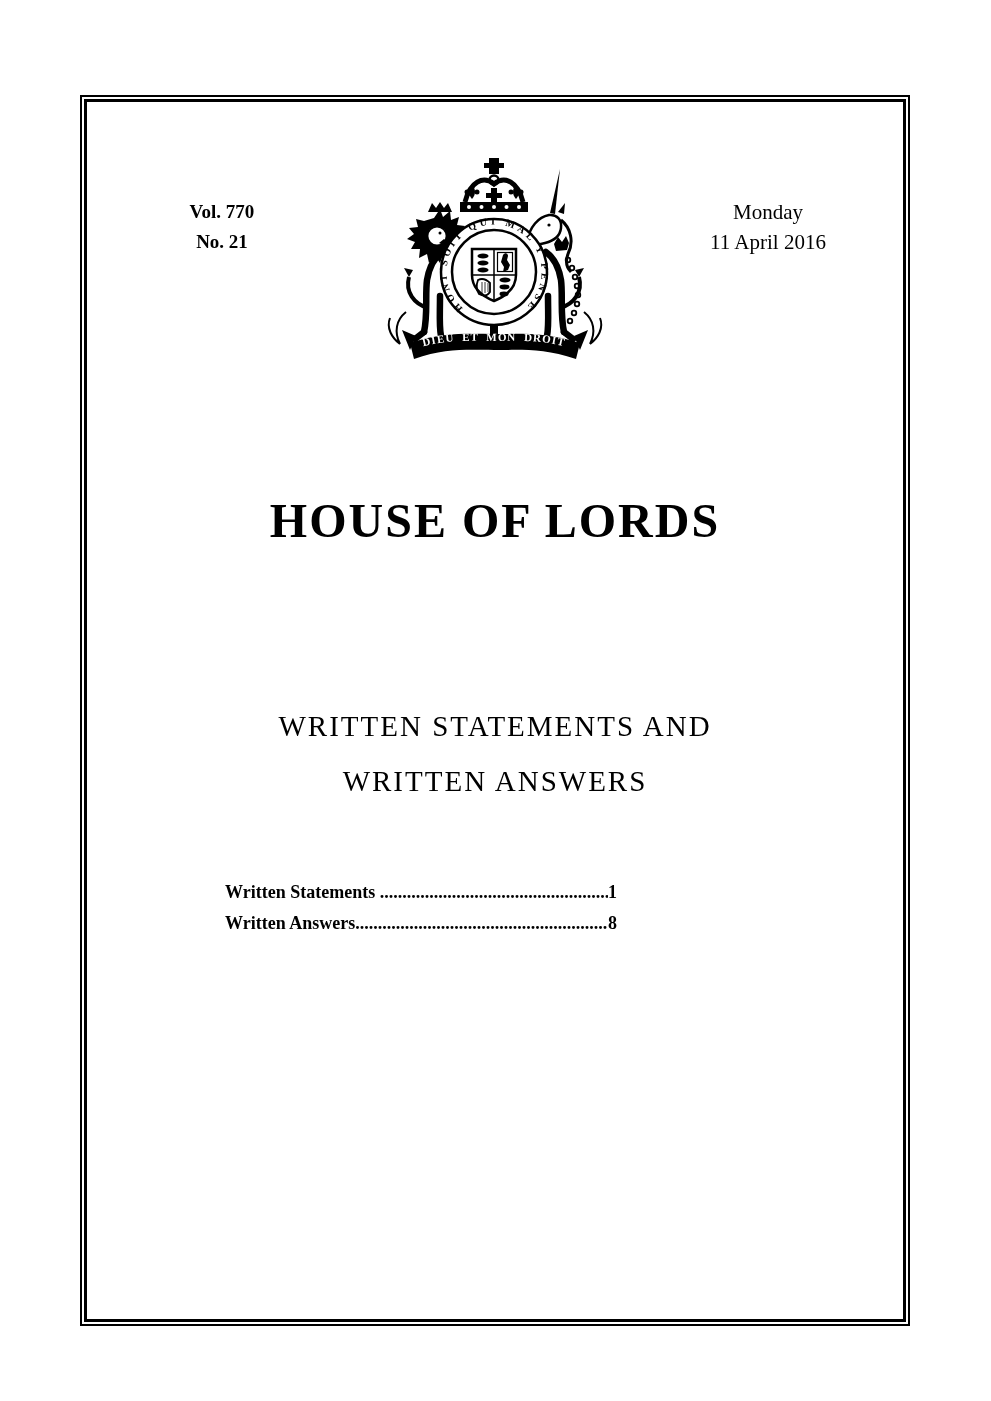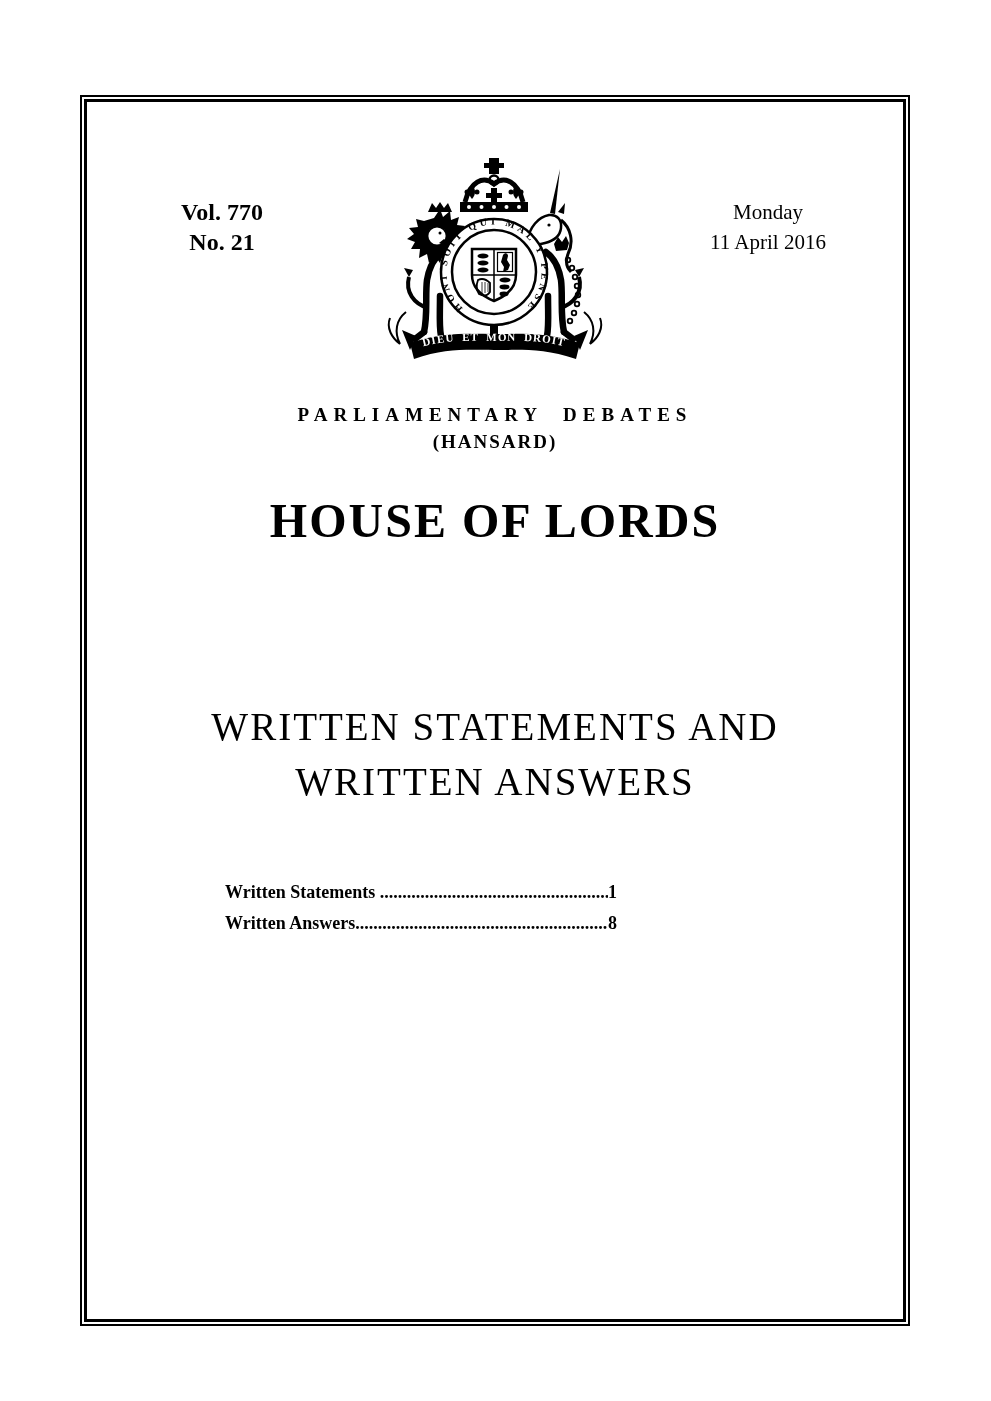--- a/index.html
+++ b/index.html
@@ -21,21 +21,21 @@
     box-sizing: border-box;
   }
   .frame-inner {
     position: relative;
     width: 100%; height: 100%;
     border: 3px solid #000;
     box-sizing: border-box;
   }
   .vol-block {
     position: absolute; top: 95px; left: 10px; width: 250px;
-    text-align: center; font-weight: bold; font-size: 24px; line-height: 30px;
+    text-align: center; font-weight: bold; font-size: 19px; line-height: 30px;
   }
   .date-block {
     position: absolute; top: 95px; right: 10px; width: 250px;
     text-align: center; font-weight: normal; font-size: 21px; line-height: 30px;
   }
   .arms {
     position: absolute; top: 54px; left: 50%;
     transform: translateX(-50%);
   }
   .arms text { font-family: "Liberation Serif", serif; }
@@ -45,21 +45,21 @@
   }
   .series-line1 { letter-spacing: 6px; word-spacing: 10px; }
   .series-line2 { letter-spacing: 2px; }
   .house-title {
     position: absolute; top: 389px; left: 0; right: 0;
     text-align: center; font-weight: bold; font-size: 48px; line-height: 60px;
     letter-spacing: 2px; white-space: nowrap;
   }
   .doc-title {
     position: absolute; top: 597px; left: 0; right: 0;
-    text-align: center; font-size: 39px; line-height: 55px; letter-spacing: 2px;
+    text-align: center; font-size: 29px; line-height: 55px; letter-spacing: 2px;
   }
   .toc {
     position: absolute; top: 775px; left: 138px; width: 392px;
     font-weight: bold; font-size: 18px; line-height: 31px;
   }
   .toc-row { display: flex; align-items: baseline; }
   .toc-leader { flex: 1 1 auto; overflow: hidden; white-space: pre; min-width: 0; }
   .toc-label, .toc-page { flex: 0 0 auto; white-space: nowrap; }
 </style>
 </head>
@@ -202,24 +202,20 @@
             <path d="M204,174 L190,180 L196,194 z" fill="#000"></path>
             <path d="M26,187 C60,176 82,178 110,178 C138,178 160,176 196,187 L192,203 C158,192 138,194 110,194 C82,194 62,192 30,203 z" fill="#000"></path>
             <path id="ribbon-path" d="M30,193 C62,183 84,185 110,185 C136,185 158,183 190,193" fill="none"></path>
             <text font-size="11" font-weight="bold" letter-spacing="1" word-spacing="4" fill="#fff">
               <textPath href="#ribbon-path" xlink:href="#ribbon-path" startOffset="50%" text-anchor="middle">DIEU ET MON DROIT</textPath>
             </text>
           </g>
         </svg>
       </div>
 
-      <div class="series-block">
-        <div class="series-line1">PARLIAMENTARY DEBATES</div>
-        <div class="series-line2">(HANSARD)</div>
-      </div>
 
       <div class="house-title">HOUSE OF LORDS</div>
 
       <div class="doc-title">
         <div>WRITTEN STATEMENTS AND</div>
         <div>WRITTEN ANSWERS</div>
       </div>
 
       <div class="toc">
         <div class="toc-row">

